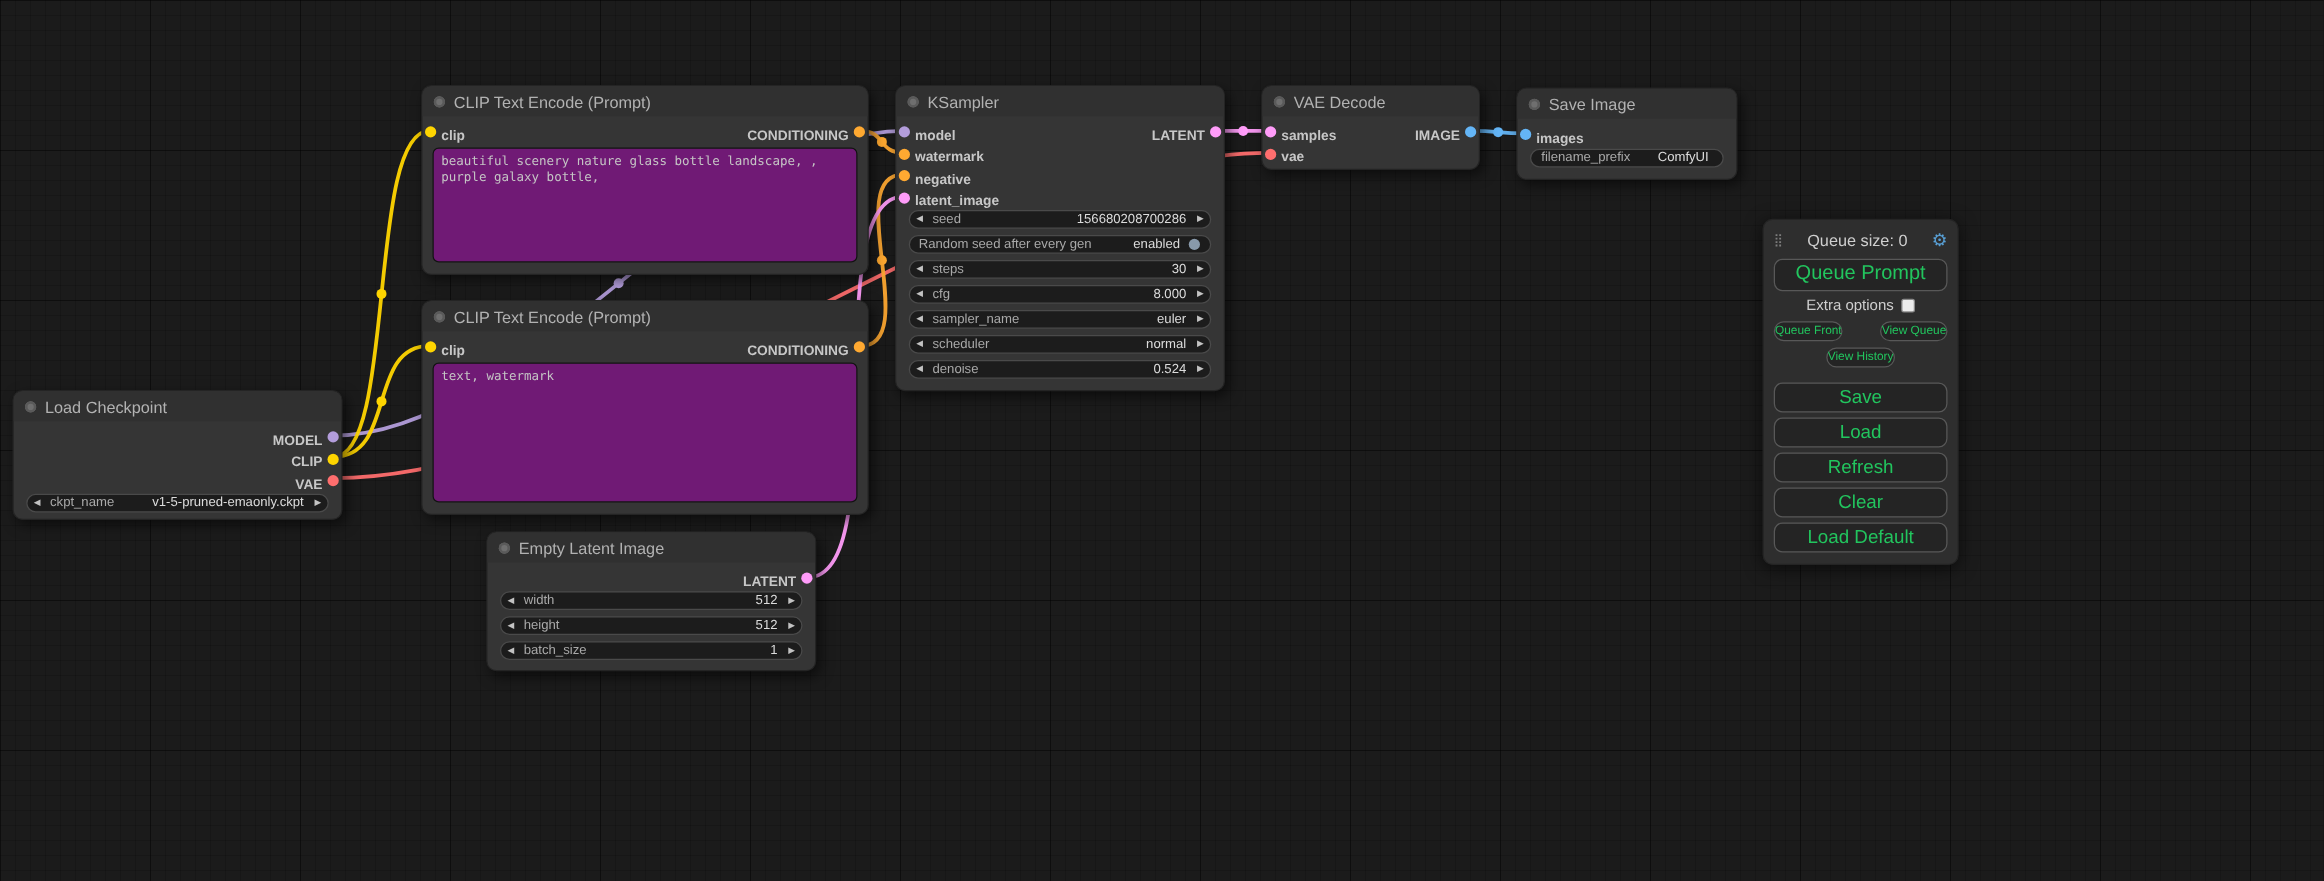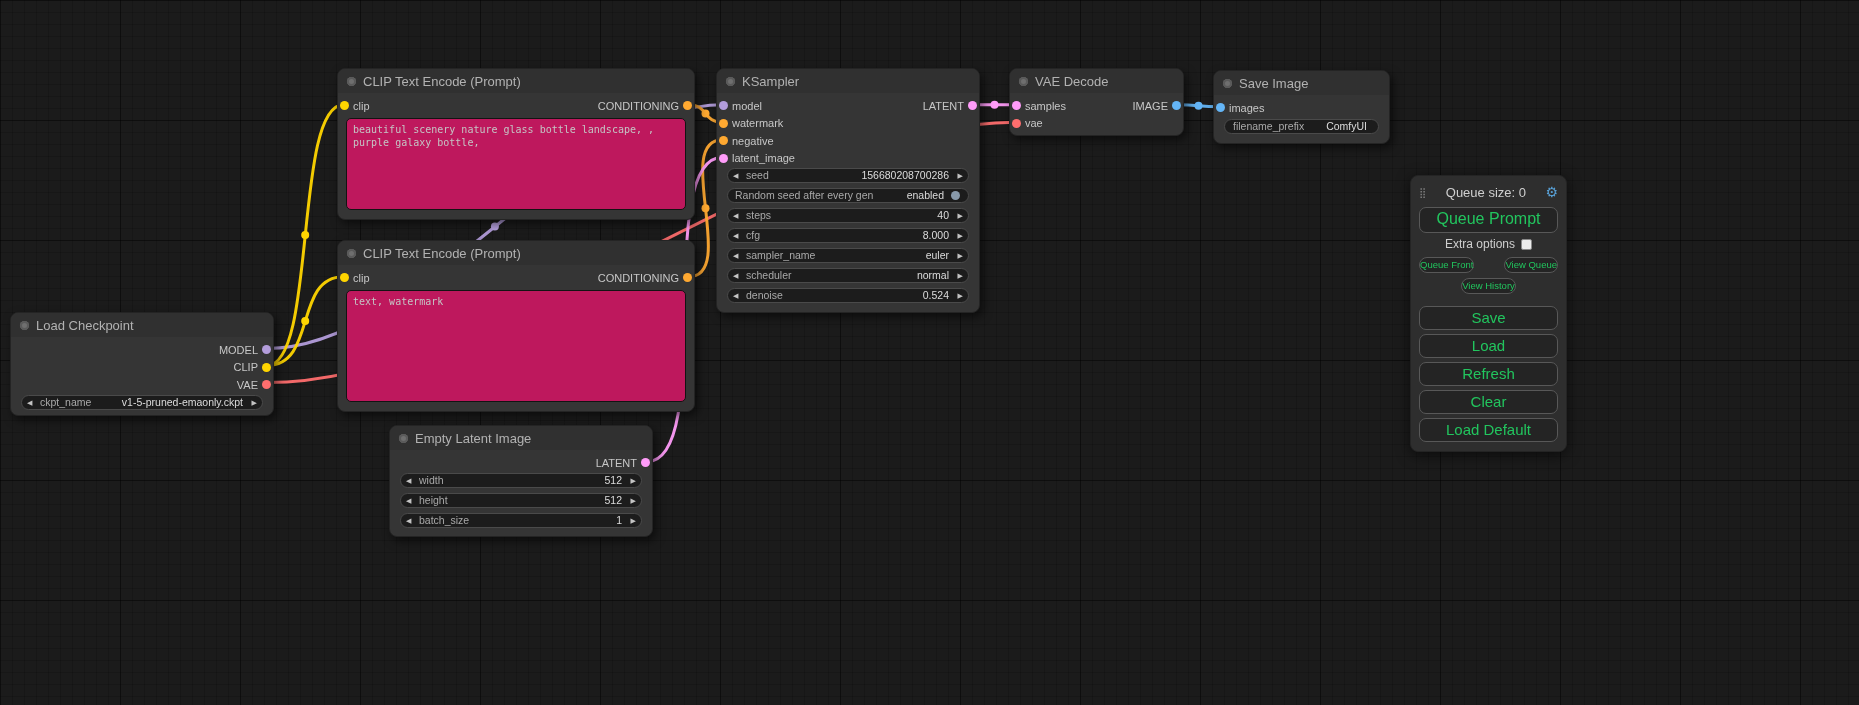--- a/index.html
+++ b/index.html
@@ -23,28 +23,28 @@
     box-shadow:3px 4px 10px rgba(0,0,0,0.55);
     display:flex; flex-direction:column;
   }
   .node-title {
     flex:none; height:24px; background:#303030; border-radius:7px 7px 0 0;
     display:flex; align-items:center; gap:7px; padding-left:9px;
     color:#b2b2b2; font-size:13px; white-space:nowrap; overflow:hidden;
   }
   .collapse-dot { flex:none; width:9px; height:9px; border-radius:50%; background:#6f6f6f; box-shadow:inset 0 0 0 2px #5a5a5a; }
   .node-body { flex:1; display:flex; flex-direction:column; min-height:0; padding-top:4px; }
-  .slot-row { flex:none; height:17.5px; position:relative; display:flex; align-items:center; font-size:11px; color:#c7c7c7; }
+  .slot-row { flex:none; height:17.5px; position:relative; display:flex; align-items:flex-end; font-size:11px; color:#c7c7c7;font-weight:bold; }
   .slot-dot { position:absolute; width:9px; height:9px; border-radius:50%; top:50%; margin-top:-4.5px; background:#888; }
   .slot-dot.in { left:2px; } .slot-dot.out { right:2px; }
   .slot-label.in { margin-left:15px; }
   .slot-label.out { margin-left:auto; margin-right:15px; }
   .textarea {
     flex:1; margin:3px 8px 9px; padding:4px 6px; min-height:0;
-    background:#be185d; border:1px solid #131313; border-radius:5px;
+    background:#701a75; border:1px solid #131313; border-radius:5px;
     font-family:"DejaVu Sans Mono", monospace; font-size:10px; line-height:1.3;
     color:#c5c5c5; white-space:pre-wrap; overflow:hidden;
   }
   .widget {
     flex:none; height:15px; box-sizing:border-box; margin:0 10px 5px;
     background:#1c1c1c; border:1px solid #4a4a4a; border-radius:8px;
     display:flex; align-items:center; padding:0 5px;
     font-size:10.5px; line-height:13px; color:#a9a9a9; white-space:nowrap; overflow:hidden;
   }
   .widget .arrow { flex:none; width:11px; font-size:7px; color:#c3c3c3; }
@@ -219,21 +219,21 @@
         <span class="arrow right">▶</span>
       </div>
       <div class="widget" style="padding:0 7px">
         <span class="w-label" style="margin-left:0">Random seed after every gen</span>
         <span class="w-value">enabled</span>
         <span class="toggle-dot" style="background: rgb(136, 153, 170);"></span>
       </div>
       <div class="widget">
         <span class="arrow">◀</span>
         <span class="w-label">steps</span>
-        <span class="w-value">40</span>
+        <span class="w-value">30</span>
         <span class="arrow right">▶</span>
       </div>
       <div class="widget">
         <span class="arrow">◀</span>
         <span class="w-label">cfg</span>
         <span class="w-value">8.000</span>
         <span class="arrow right">▶</span>
       </div>
       <div class="widget">
         <span class="arrow">◀</span>

